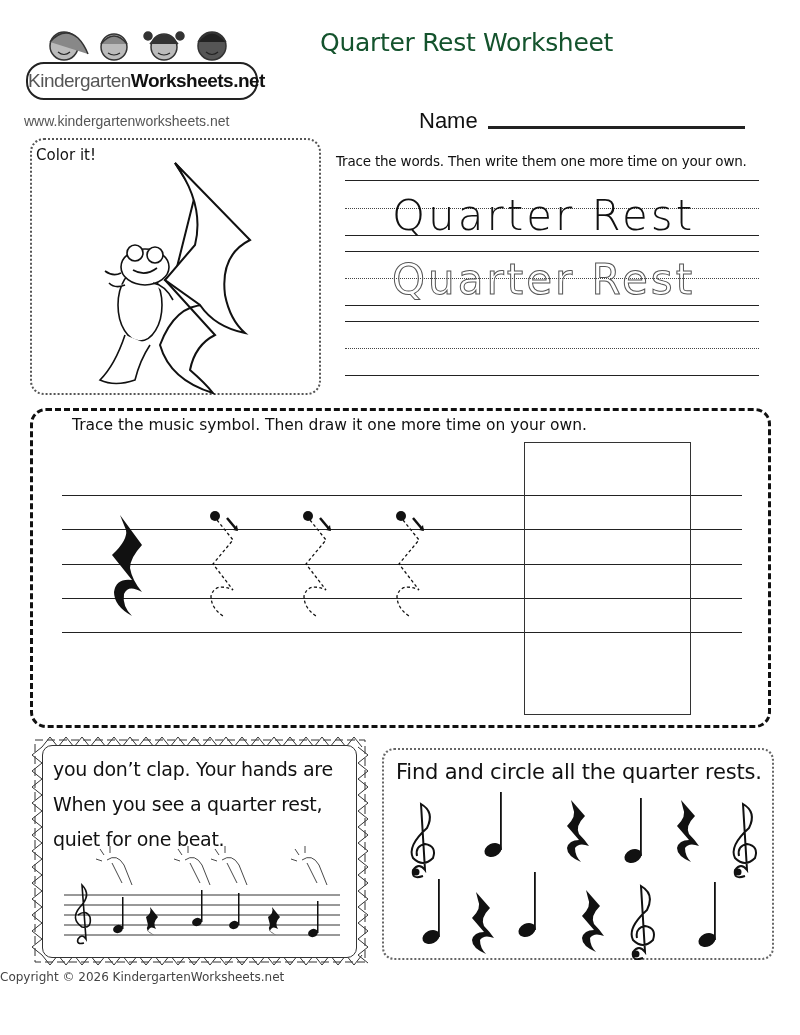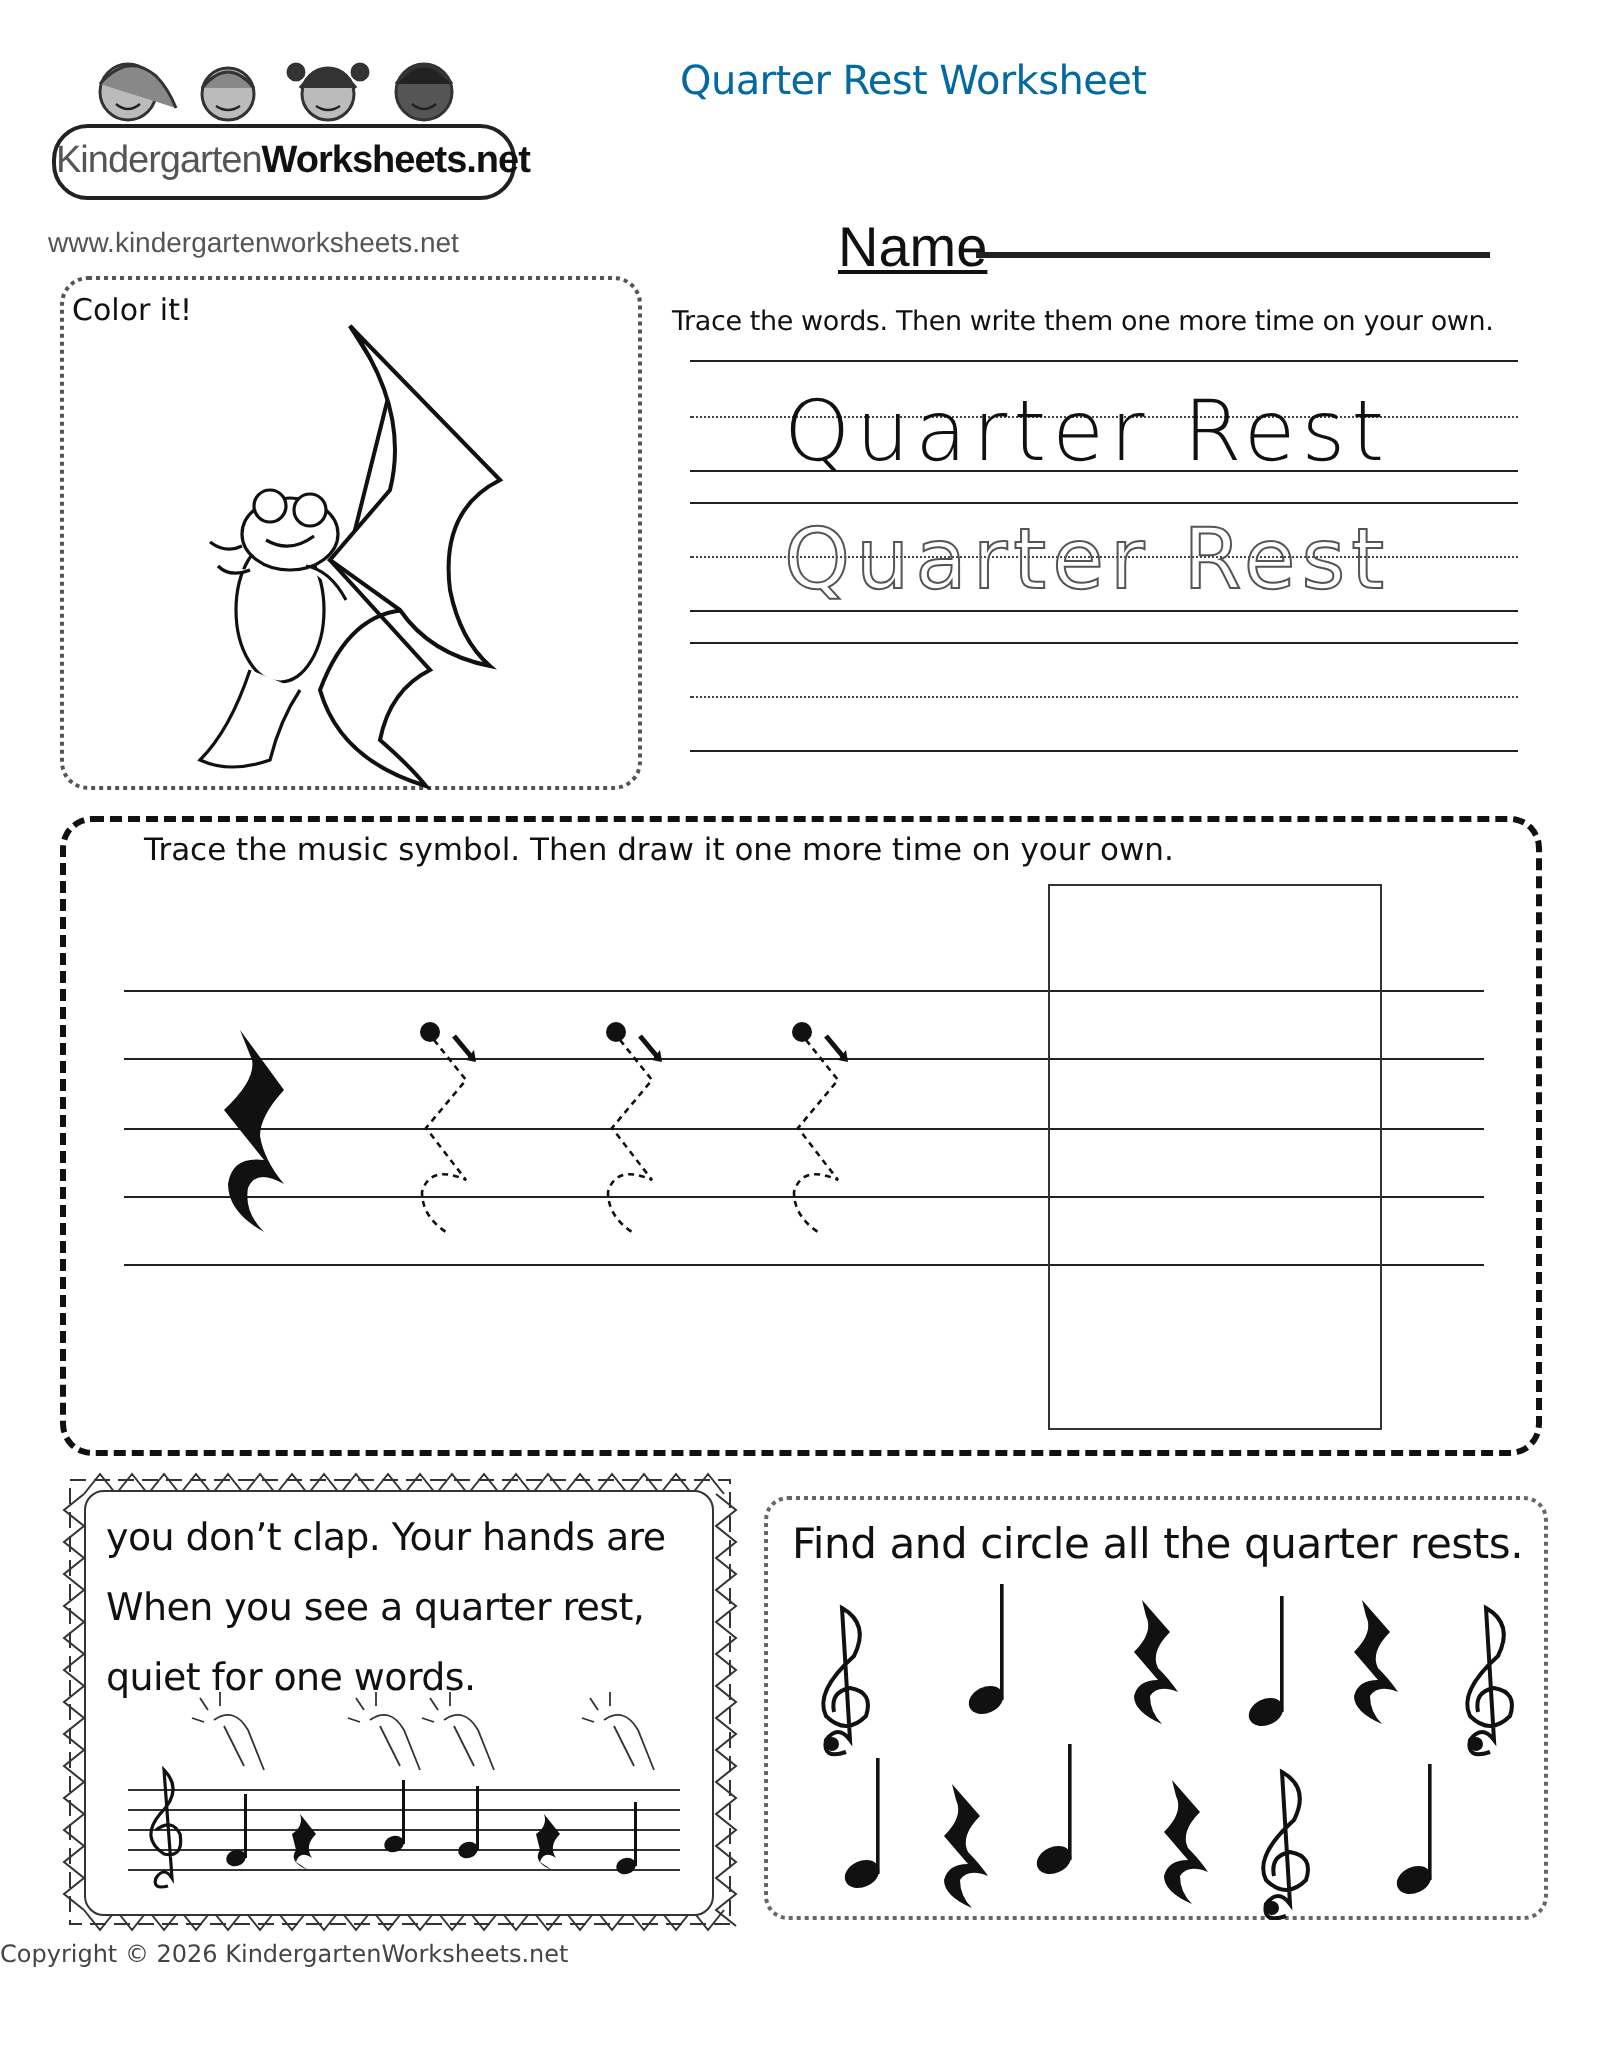--- a/index.html
+++ b/index.html
@@ -7,22 +7,22 @@
   body { position: relative; font-family: "DejaVu Sans", sans-serif; color: #111; }
   .abs { position: absolute; }
 
   
   .logo-wrap { left: 22px; top: 20px; width: 240px; height: 90px; }
   .logo-band { left: 26px; top: 62px; width: 232px; height: 38px; border: 2px solid #222; border-radius: 18px; background: #fff;
     font-family: "Liberation Sans", sans-serif; font-size: 19px; line-height: 34px; text-align: left; letter-spacing: -0.5px; }
   .logo-band .k { color: #555; font-weight: normal; }
   .logo-band .w { color: #111; font-weight: bold; }
   .logo-url { left: 24px; top: 113px; font-family: "Liberation Sans", sans-serif; font-size: 14px; color: #555; }
-  .title { left: 340px; top: 28px; font-family: "DejaVu Sans", sans-serif; font-size: 20px; color: #0369a1; font-weight: normal; letter-spacing: -0.3px; }
-  .name-label { left: 419px; top: 108px; font-family: "Liberation Sans", sans-serif; font-size: 28px; text-decoration: underline; }
+  .title { left: 320px; top: 28px; font-family: "DejaVu Sans", sans-serif; font-size: 25px; color: #14532d; font-weight: normal; letter-spacing: -0.3px; }
+  .name-label { left: 419px; top: 108px; font-family: "Liberation Sans", sans-serif; font-size: 22px; }
   .name-line { left: 488px; top: 126px; width: 257px; height: 3px; background: #222; }
 
   
   .color-box { left: 30px; top: 138px; width: 291px; height: 257px; border: 2px dotted #555; border-radius: 14px; }
   .color-label { left: 36px; top: 146px; font-size: 15px; }
 
   
   .trace-instr { left: 336px; top: 153px; font-size: 13.5px; letter-spacing: -0.2px; }
   .hl { position: absolute; left: 345px; width: 414px; height: 0; }
   .hl.solid { border-top: 1.5px solid #222; }
@@ -150,21 +150,21 @@
     <path d="M12 12 l8 -10 l8 10 l8 -10 l8 10 l8 -10 l8 10 l8 -10 l8 10 l8 -10 l8 10 l8 -10 l8 10 l8 -10 l8 10 l8 -10 l8 10 l8 -10 l8 10 l8 -10 l8 10 l8 -10 l8 10 l8 -10 l8 10 l8 -10 l8 10 l8 -10 l8 10 l8 -10 l8 10 l8 -10 l8 10 l8 -10 l8 10 l8 -10 l8 10 l8 -10 l8 10 l8 -10 l8 10"></path>
     <path d="M12 220 l8 10 l8 -10 l8 10 l8 -10 l8 10 l8 -10 l8 10 l8 -10 l8 10 l8 -10 l8 10 l8 -10 l8 10 l8 -10 l8 10 l8 -10 l8 10 l8 -10 l8 10 l8 -10 l8 10 l8 -10 l8 10 l8 -10 l8 10 l8 -10 l8 10 l8 -10 l8 10 l8 -10 l8 10 l8 -10 l8 10 l8 -10 l8 10 l8 -10 l8 10 l8 -10 l8 10 l8 -10"></path>
     <path d="M12 12 l-10 8 l10 8 l-10 8 l10 8 l-10 8 l10 8 l-10 8 l10 8 l-10 8 l10 8 l-10 8 l10 8 l-10 8 l10 8 l-10 8 l10 8 l-10 8 l10 8 l-10 8 l10 8 l-10 8 l10 8 l-10 8 l10 8 l-10 8 l10 8"></path>
     <path d="M328 12 l10 8 l-10 8 l10 8 l-10 8 l10 8 l-10 8 l10 8 l-10 8 l10 8 l-10 8 l10 8 l-10 8 l10 8 l-10 8 l10 8 l-10 8 l10 8 l-10 8 l10 8 l-10 8 l10 8 l-10 8 l10 8 l-10 8 l10 8 l-10 8 l10 8"></path>
   </g>
 </svg>
 <div class="abs zig-box"></div>
 <div class="abs zig-text">
   <div>you don’t clap. Your hands are</div>
   <div>When you see a quarter rest,</div>
-  <div>quiet for one words.</div>
+  <div>quiet for one beat.</div>
 </div>
 <svg class="abs" style="left:62px;top:845px;" width="280" height="110" viewBox="0 0 280 110">
   <g stroke="#333" stroke-width="1">
     <line x1="2" y1="50" x2="278" y2="50"></line>
       <line x1="2" y1="60" x2="278" y2="60"></line>
       <line x1="2" y1="70" x2="278" y2="70"></line>
       <line x1="2" y1="80" x2="278" y2="80"></line>
       <line x1="2" y1="90" x2="278" y2="90"></line>
   </g>
   <path d="M22 98 Q14 100 16 94 Q20 88 24 94 L20 40 Q30 50 18 62 Q8 74 20 82 Q30 84 28 72 Q24 64 16 70" fill="none" stroke="#111" stroke-width="1.6"></path>

